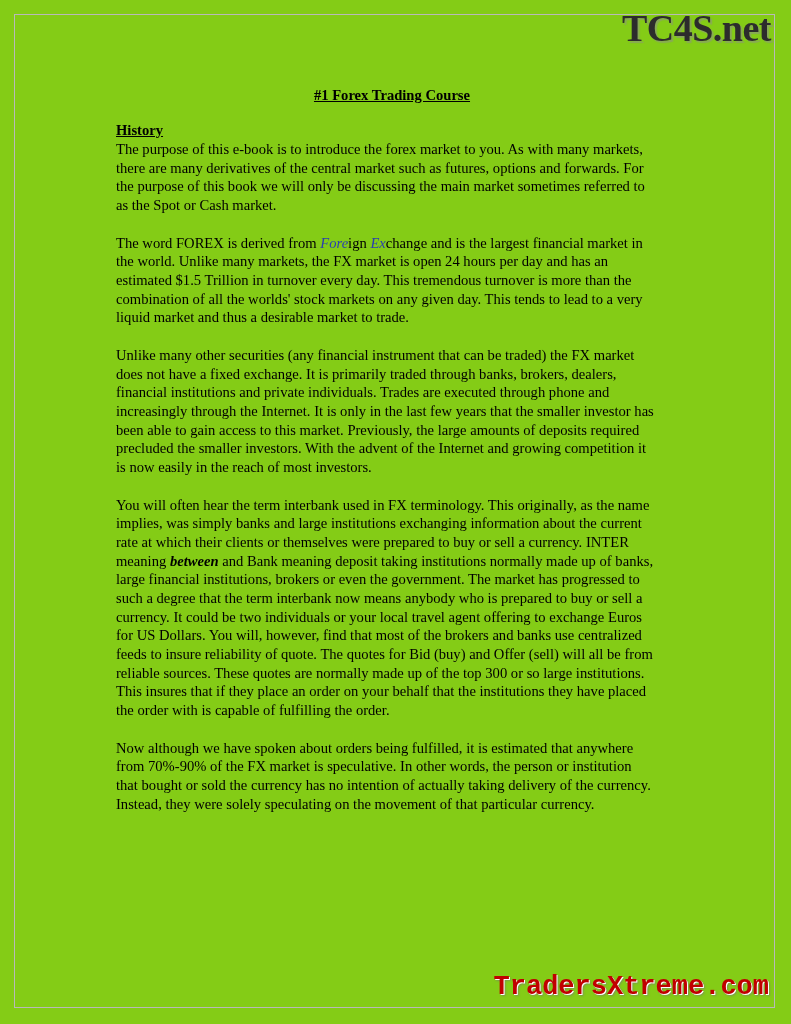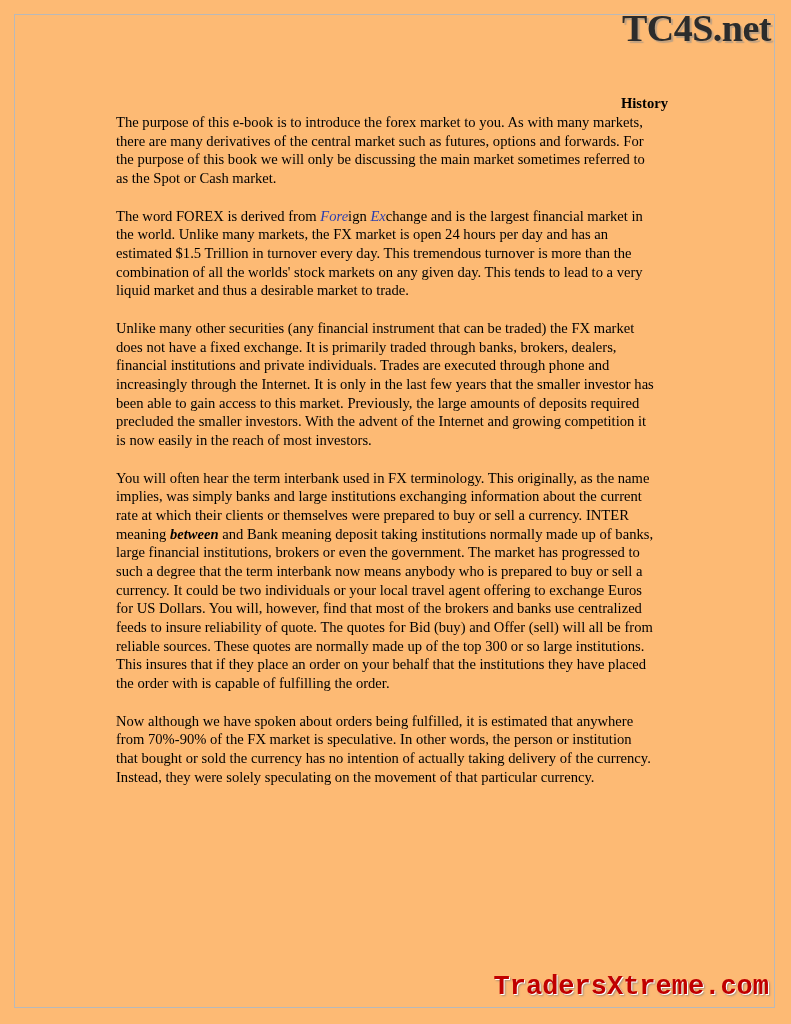--- a/index.html
+++ b/index.html
@@ -4,21 +4,21 @@
 <style>
   html, body {
     margin: 0;
     padding: 0;
     background: #ffffff;
   }
   .page {
     position: relative;
     width: 791px;
     height: 1024px;
-    background: #fdba74;
+    background: #84cc16;
     overflow: hidden;
     font-family: "Liberation Serif", serif;
   }
   .page-border {
     position: absolute;
     left: 14px;
     top: 14px;
     width: 761px;
     height: 994px;
     border: 1px solid #b9b9b9;
@@ -90,22 +90,23 @@
     font-weight: bold;
     text-align: center;
     text-decoration: underline;
     margin: 0 0 0 0;
     padding: 0;
     line-height: 1.3;
   }
   h2.doc-subtitle {
     font-size: 14.6px;
     font-weight: bold;
-    text-align: right;
-    margin: 8px 0 0 0;
+    text-align: left;
+    text-decoration: underline;
+    margin: 16px 0 0 0;
     padding: 0;
     line-height: 1.3;
   }
   p.para {
     margin: 19px 12px 0 0;
     padding: 0;
     text-align: left;
   }
   p.para:first-of-type { margin-top: 0; }
   .blue { color: #2a3fb0; font-style: italic; }
@@ -115,20 +116,21 @@
 </head>
 <body>
 
 <div class="page">
 
   <div class="page-border"></div>
 
   <div class="wm-top">TC4S.net</div>
 
   <div class="content">
+    <h1 class="doc-title">#1 Forex Trading Course</h1>
     <h2 class="doc-subtitle">History</h2>
 
     <p class="para">
       <span>The purpose of this e-book is to introduce the forex market to you. As with many markets, there are many derivatives of the central market such as futures, options and forwards. For the purpose of this book we will only be discussing the main market sometimes referred to as the Spot or Cash market.</span>
     </p>
 
     <p class="para">
       <span>The word FOREX is derived from </span><span class="blue">Fore</span><span>ign </span><span class="blue">Ex</span><span>change and is the largest financial market in the world. Unlike many markets, the FX market is open 24 hours per day and has an estimated $1.5 Trillion in turnover every day. This tremendous turnover is more than the combination of all the worlds' stock markets on any given day. This tends to lead to a very liquid market and thus a desirable market to trade.</span>
     </p>
 

